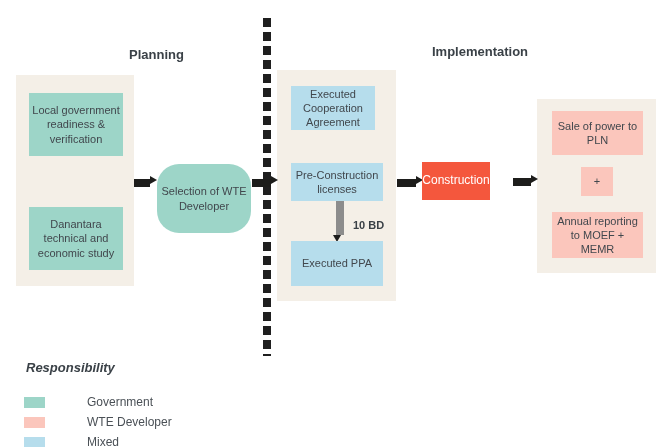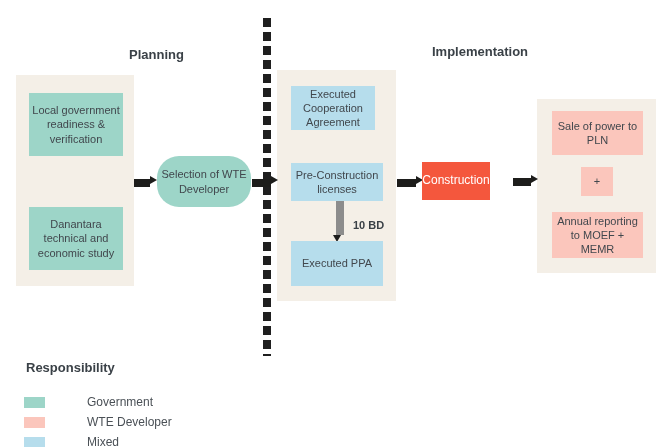--- a/index.html
+++ b/index.html
@@ -32,21 +32,21 @@
 
   .box{position:absolute;display:flex;align-items:center;justify-content:center;
     text-align:center;font-size:11px;line-height:1.3;padding:2px 3px;color:#41474d;}
   .teal{background:var(--government);}
   .blue{background:var(--mixed);}
   .pink{background:var(--wte-developer);}
   .red{background:var(--construction);color:var(--construction-text);font-size:12px;}
 
   #local-gov-box{left:21px;top:85px;width:94px;height:63px;}
   #danantara-box{left:21px;top:199px;width:94px;height:63px;}
-  #selection-box{left:149px;top:148px;width:94px;height:51px;border-radius:22px;}
+  #selection-box{left:149px;top:156px;width:94px;height:69px;border-radius:22px;}
 
   #cooperation-box{left:283px;top:78px;width:84px;height:44px;}
   #preconstruction-box{left:283px;top:155px;width:92px;height:38px;}
   #ppa-box{left:283px;top:233px;width:92px;height:45px;}
 
   #construction-box{left:414px;top:154px;width:68px;height:38px;}
 
   #sale-box{left:544px;top:103px;width:91px;height:44px;}
   #plus-box{left:573px;top:159px;width:32px;height:29px;}
   #reporting-box{left:544px;top:204px;width:91px;height:46px;}
@@ -58,21 +58,21 @@
   #arrow-2{left:244px;top:171px;width:19px;}
   #arrow-3{left:389px;top:171px;width:19px;}
   #arrow-4{left:505px;top:170px;width:18px;}
 
   .varrow{position:absolute;left:328px;top:193px;width:2px;height:34px;background:var(--connector-gray);}
   .varrow::after{content:"";position:absolute;bottom:-7px;left:-3px;width:0;height:0;
     border-top:7px solid #1c1c1c;border-left:4px solid transparent;border-right:4px solid transparent;}
   #bd-label{position:absolute;left:341px;top:207px;font-size:11px;font-weight:bold;color:#3a4147;}
 
   .legend{position:absolute;left:10px;top:344px;}
-  .legend-title{font-size:13px;font-weight:bold;color:#3a4147;margin-bottom:13px;}
+  .legend-title{font-size:13px;font-weight:bold;color:#3a4147;margin-bottom:13px;font-style:italic;}
   .legend-row{display:flex;align-items:center;height:20px;gap:25px;}
   .swatch{width:21px;height:11px;margin-left:-2px;margin-right:13px;flex:0 0 auto;}
   .sw-government{background:var(--government);}
   .sw-wte{background:var(--wte-developer);}
   .sw-mixed{background:var(--mixed);}
   .legend-label{font-size:12px;color:#4a5056;}
 </style>
 </head>
 <body>
 

